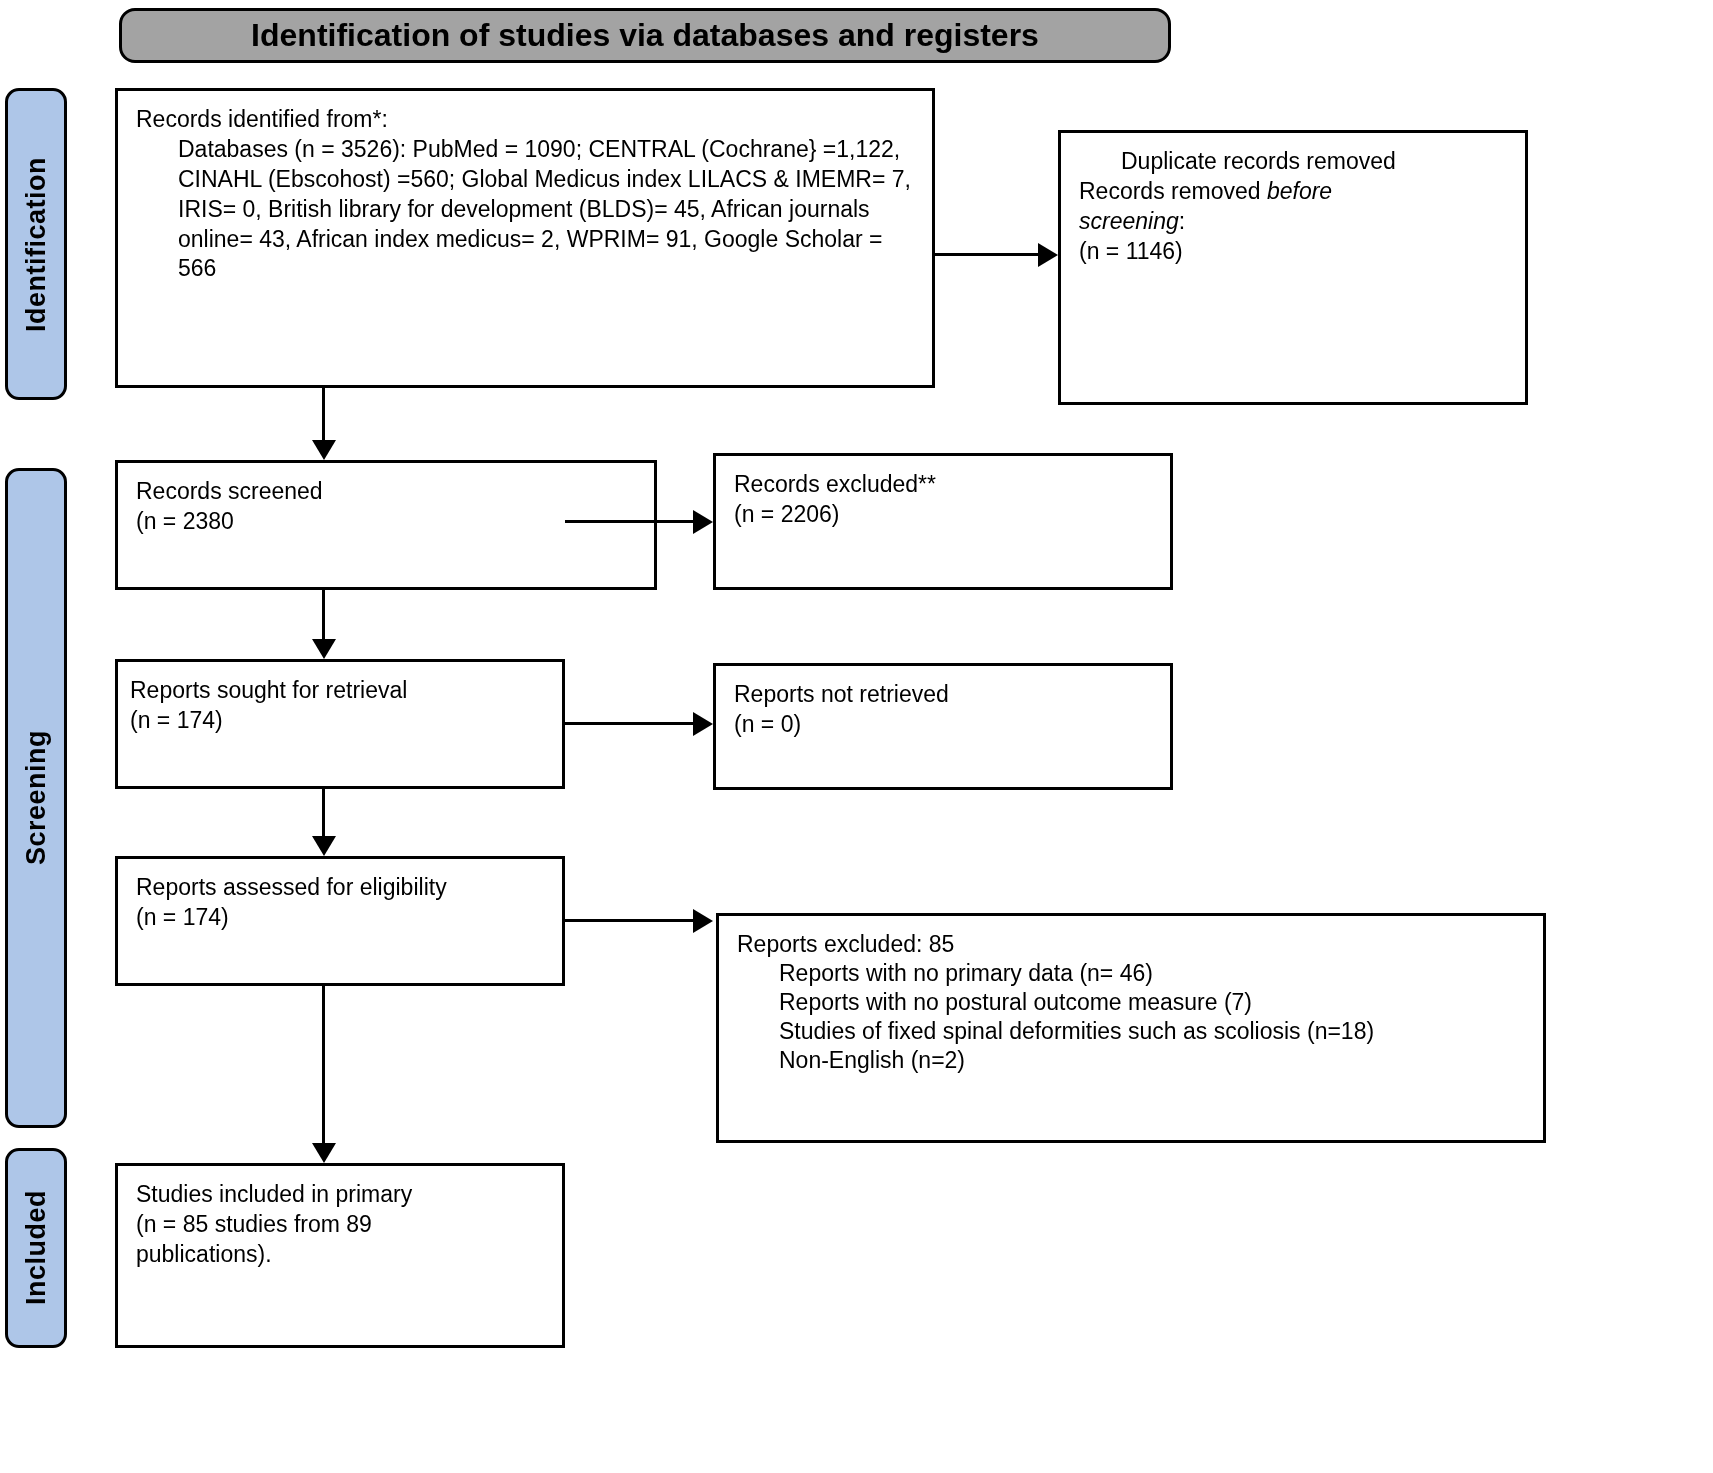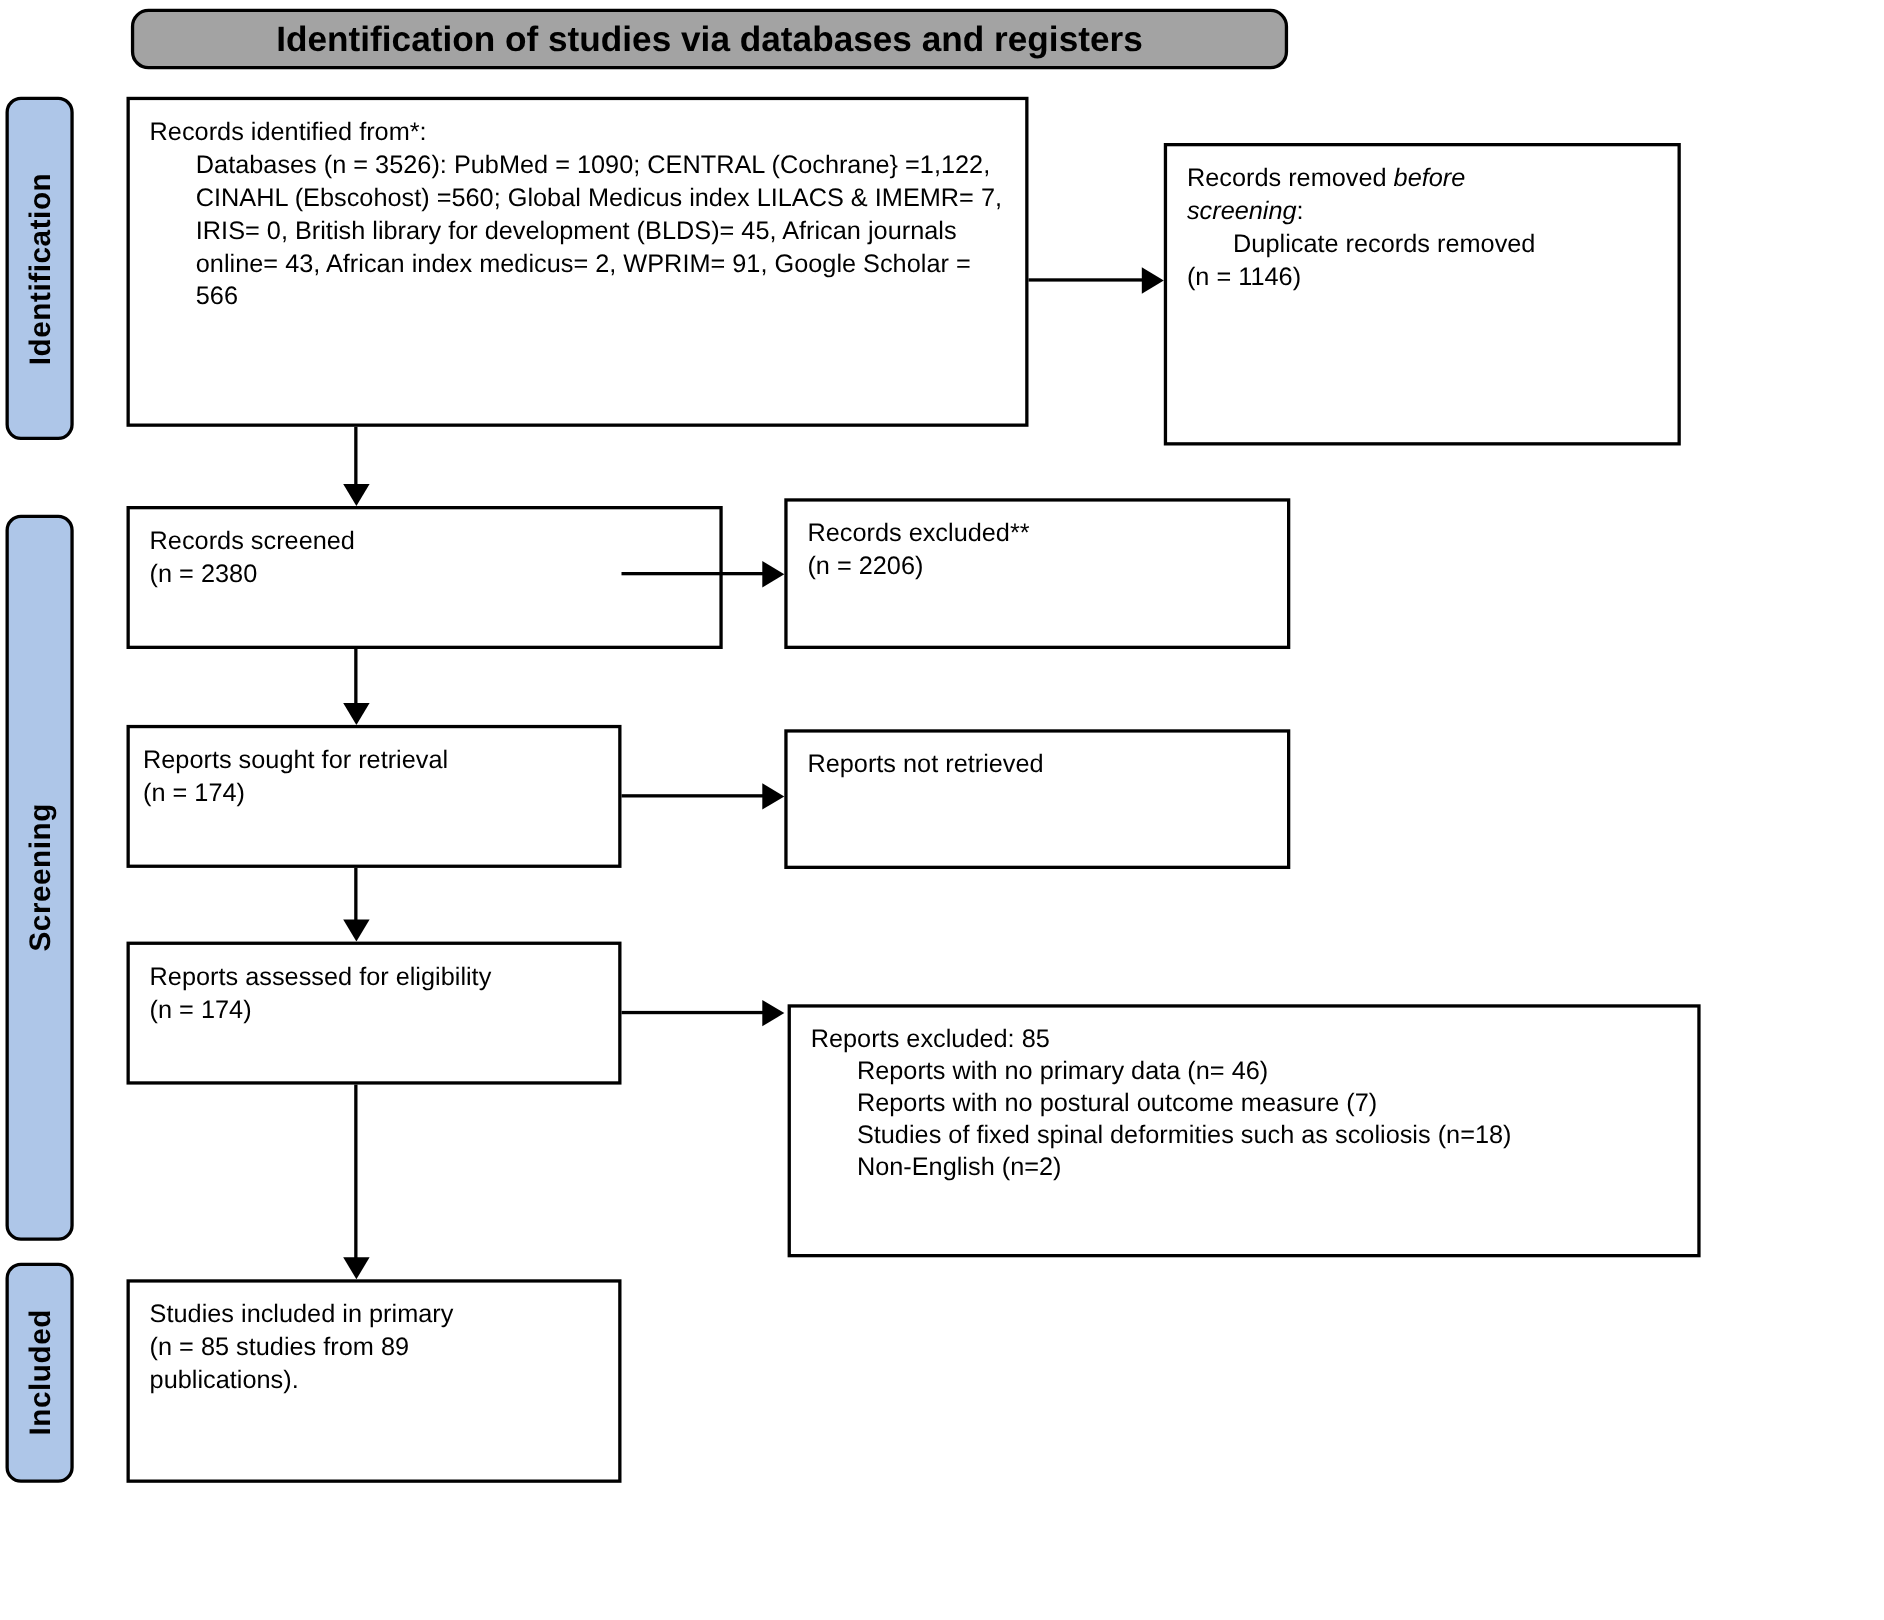--- a/index.html
+++ b/index.html
@@ -119,22 +119,22 @@
   <div class="stage-label" style="left:5px; top:1148px; width:62px; height:200px;">
     <span>Included</span>
   </div>
 
   <div class="flow-box" style="left:115px; top:88px; width:820px; height:300px;">
     <div class="txt">Records identified from*:</div>
     <div class="txt indent-1">Databases (n = 3526): PubMed = 1090; CENTRAL (Cochrane} =1,122, CINAHL (Ebscohost) =560; Global Medicus index LILACS &amp; IMEMR= 7, IRIS= 0, British library for development (BLDS)= 45, African journals online= 43, African index medicus= 2, WPRIM= 91, Google Scholar = 566</div>
   </div>
 
   <div class="flow-box" style="left:1058px; top:130px; width:470px; height:275px;">
+    <div class="txt indent-1">Duplicate records removed</div>
     <div class="txt"><span>Records removed </span><span class="em">before</span><br><span class="em">screening</span><span>:</span></div>
-    <div class="txt indent-1">Duplicate records removed</div>
     <div class="txt">(n = 1146)</div>
   </div>
 
   <div class="hline" style="left:935px; top:253px; width:105px;"></div>
   <div class="arrow-right" style="left:1038px; top:243px;"></div>
 
   <div class="vline" style="left:322px; top:388px; height:55px;"></div>
   <div class="arrow-down" style="left:312px; top:440px;"></div>
 
   <div class="flow-box" style="left:115px; top:460px; width:542px; height:130px;">
@@ -153,20 +153,21 @@
   <div class="vline" style="left:322px; top:590px; height:52px;"></div>
   <div class="arrow-down" style="left:312px; top:639px;"></div>
 
   <div class="flow-box" style="left:115px; top:659px; width:450px; height:130px;padding-left:12px;">
     <div class="txt">Reports sought for retrieval</div>
     <div class="txt">(n = 174)</div>
   </div>
 
   <div class="flow-box" style="left:713px; top:663px; width:460px; height:127px;">
     <div class="txt">Reports not retrieved</div>
+    <div class="txt">(n = 0)</div>
   </div>
 
   <div class="hline" style="left:565px; top:722px; width:130px;"></div>
   <div class="arrow-right" style="left:693px; top:712px;"></div>
 
   <div class="vline" style="left:322px; top:789px; height:50px;"></div>
   <div class="arrow-down" style="left:312px; top:836px;"></div>
 
   <div class="flow-box" style="left:115px; top:856px; width:450px; height:130px;">
     <div class="txt">Reports assessed for eligibility</div>

